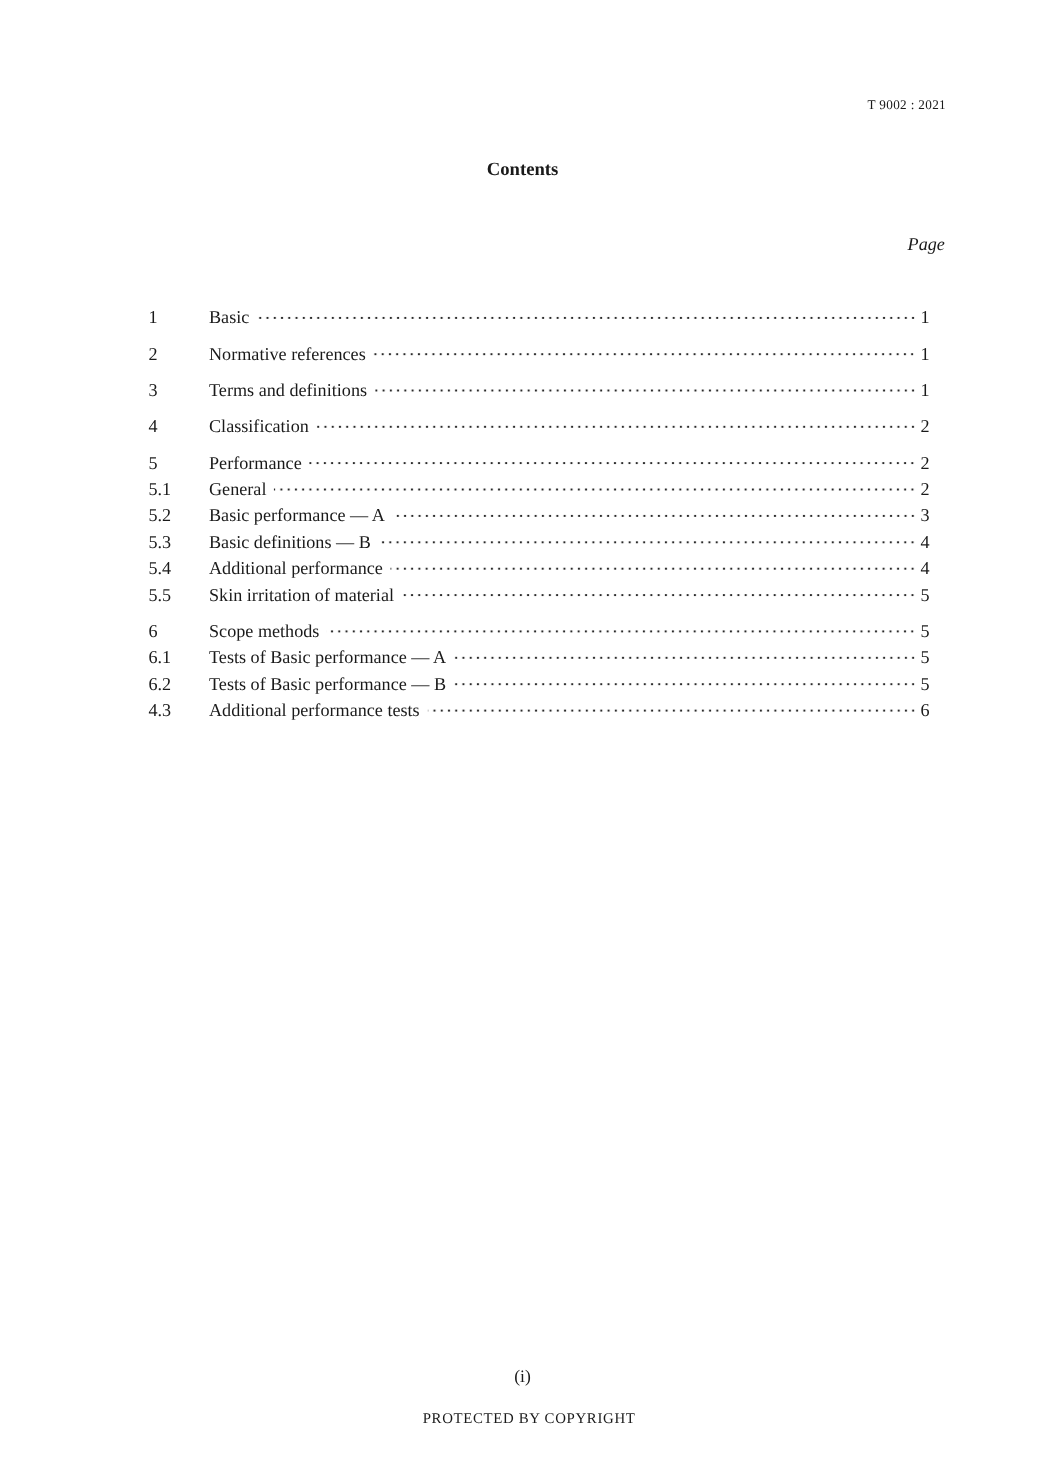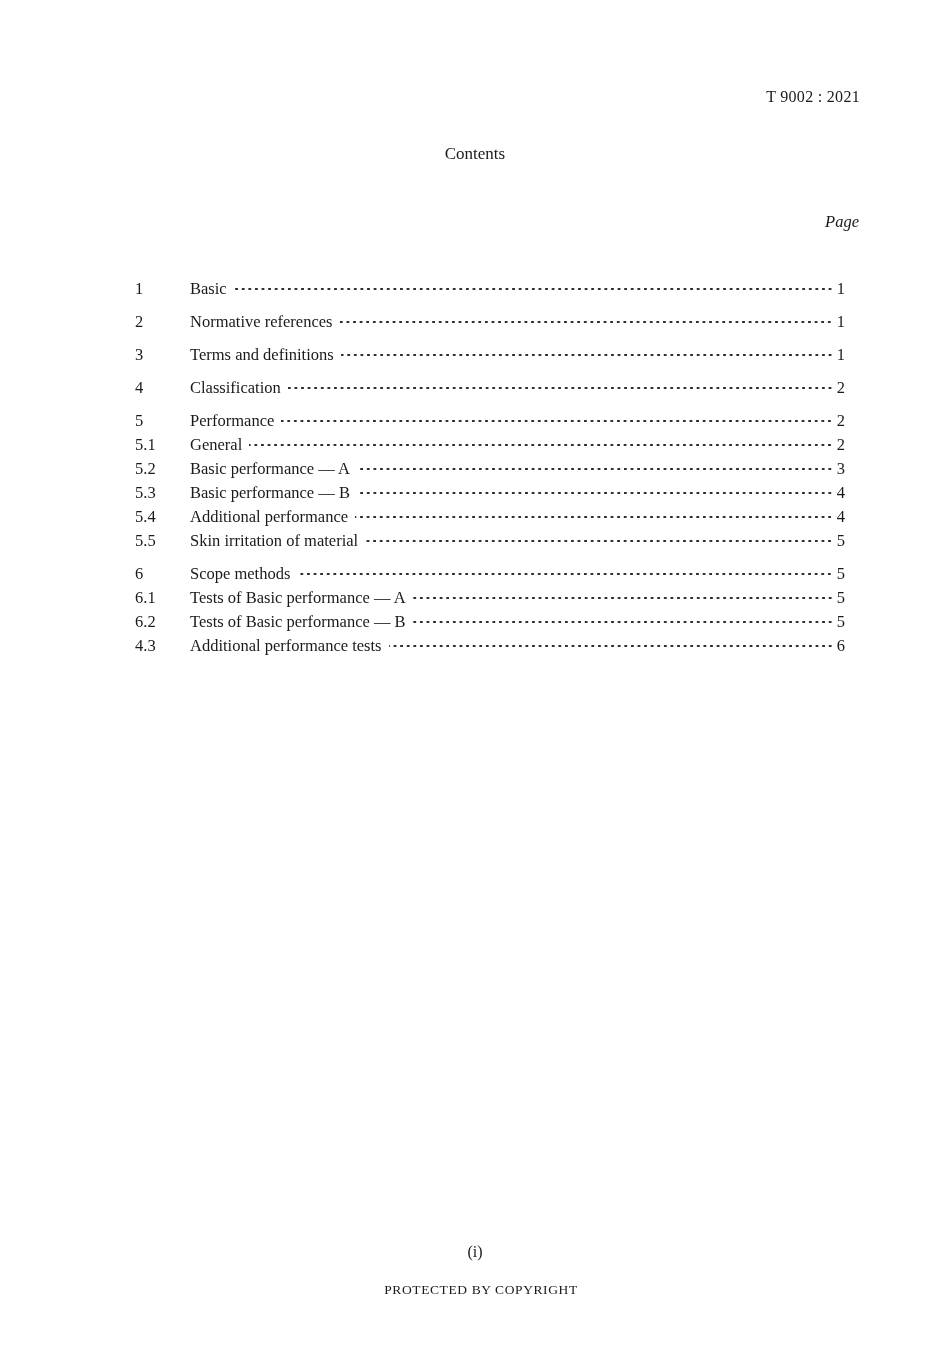--- a/index.html
+++ b/index.html
@@ -14,32 +14,32 @@
     height: 1345px;
     font-family: "Liberation Serif", "DejaVu Serif", serif;
     color: #1a1a1a;
     overflow: hidden;
   }
 
   .doc-number {
     position: absolute;
     top: 88px;
     right: 90px;
-    font-size: 16px;
+    font-size: 12px;
     letter-spacing: 0.3px;
   }
 
   .contents-title {
     position: absolute;
     top: 144px;
     left: 0;
     width: 100%;
     text-align: center;
     font-size: 17px;
-    font-weight: normal;
+    font-weight: bold;
   }
 
   .page-label {
     position: absolute;
     top: 212px;
     right: 91px;
     font-size: 16.5px;
     font-style: italic;
   }
 
@@ -152,21 +152,21 @@
     <span class="toc-page">2</span>
   </div>
     <div class="toc-row sub">
     <span class="toc-num">5.2</span>
     <span class="toc-title">Basic performance — A</span>
     <span class="toc-leader"></span>
     <span class="toc-page">3</span>
   </div>
     <div class="toc-row sub">
     <span class="toc-num">5.3</span>
-    <span class="toc-title">Basic performance — B</span>
+    <span class="toc-title">Basic definitions — B</span>
     <span class="toc-leader"></span>
     <span class="toc-page">4</span>
   </div>
     <div class="toc-row sub">
     <span class="toc-num">5.4</span>
     <span class="toc-title">Additional performance</span>
     <span class="toc-leader"></span>
     <span class="toc-page">4</span>
   </div>
     <div class="toc-row sub">

